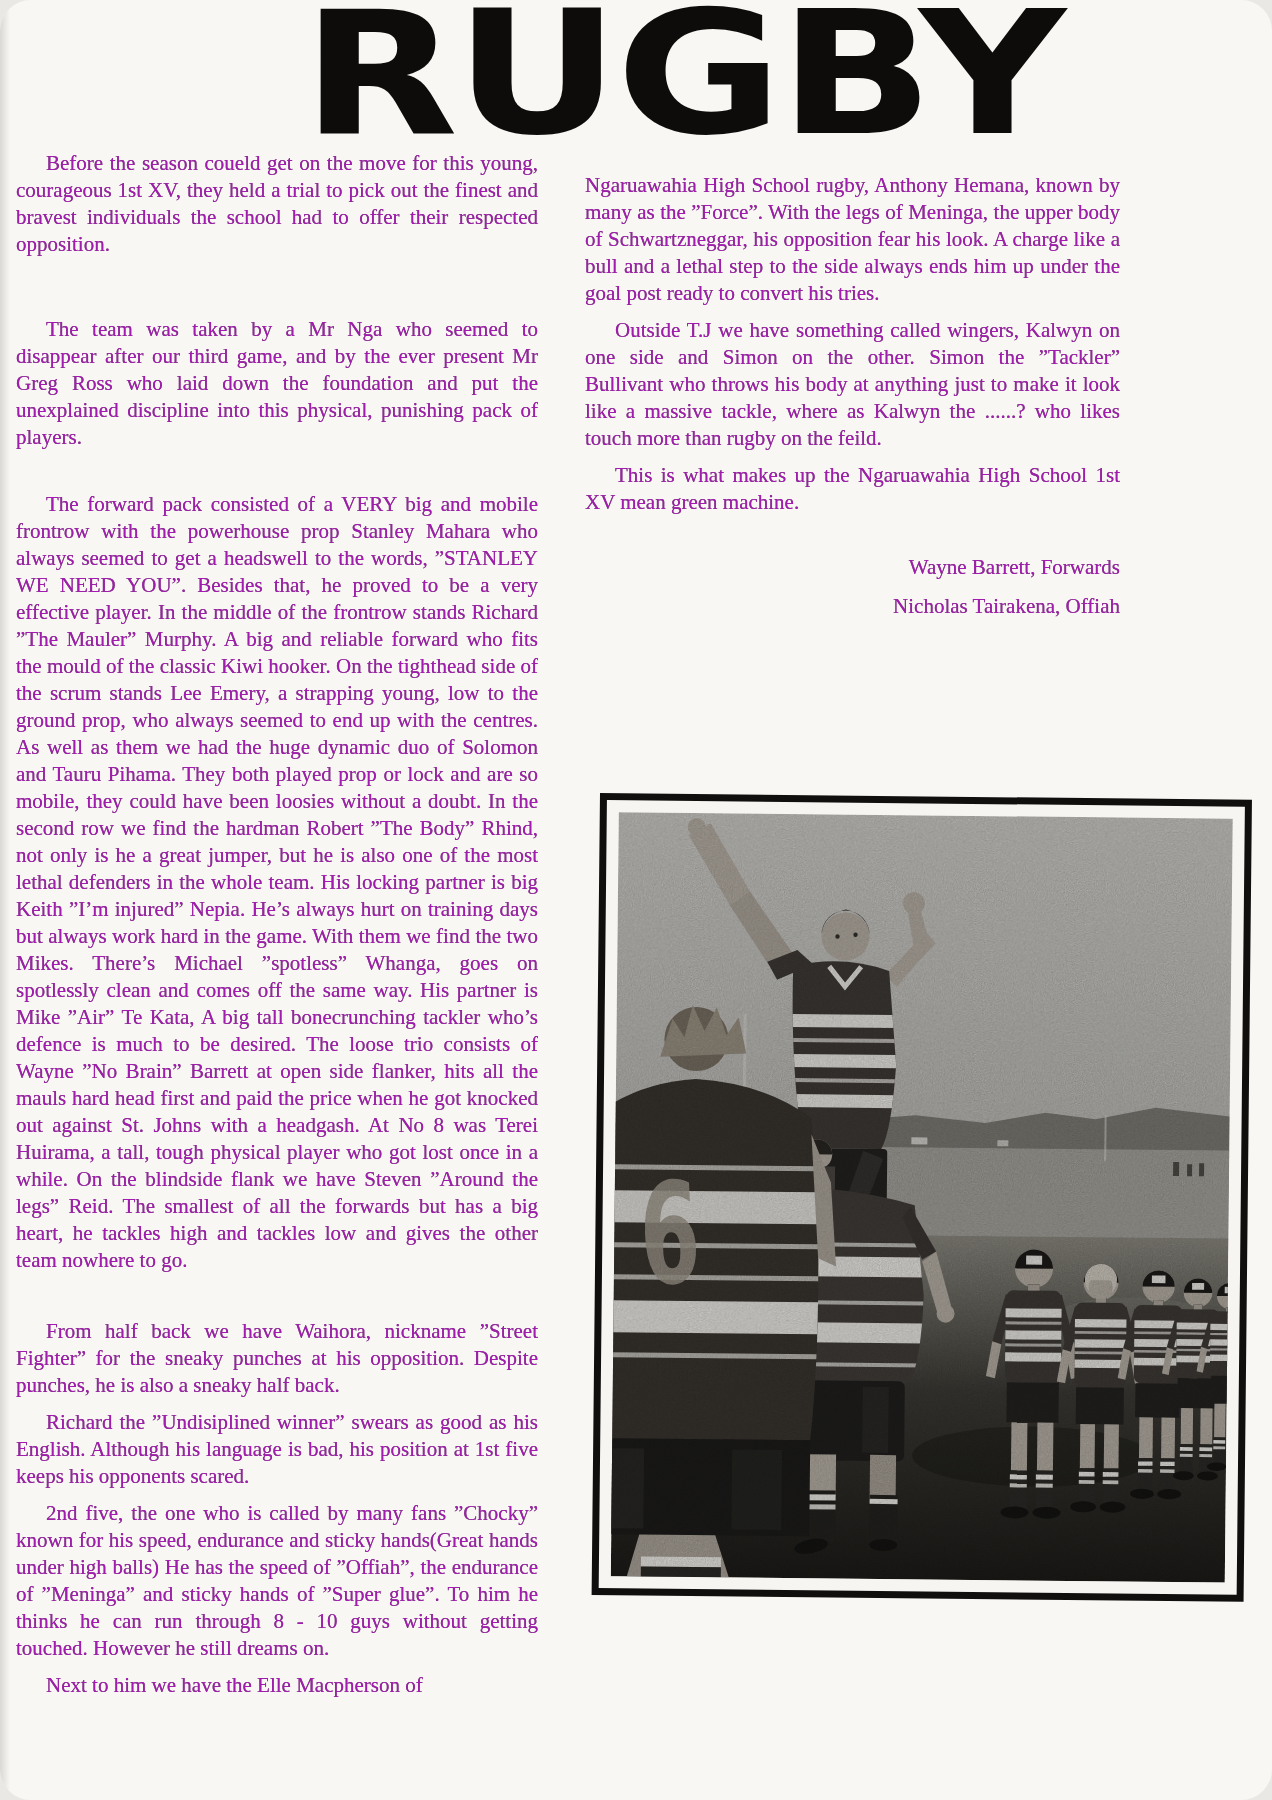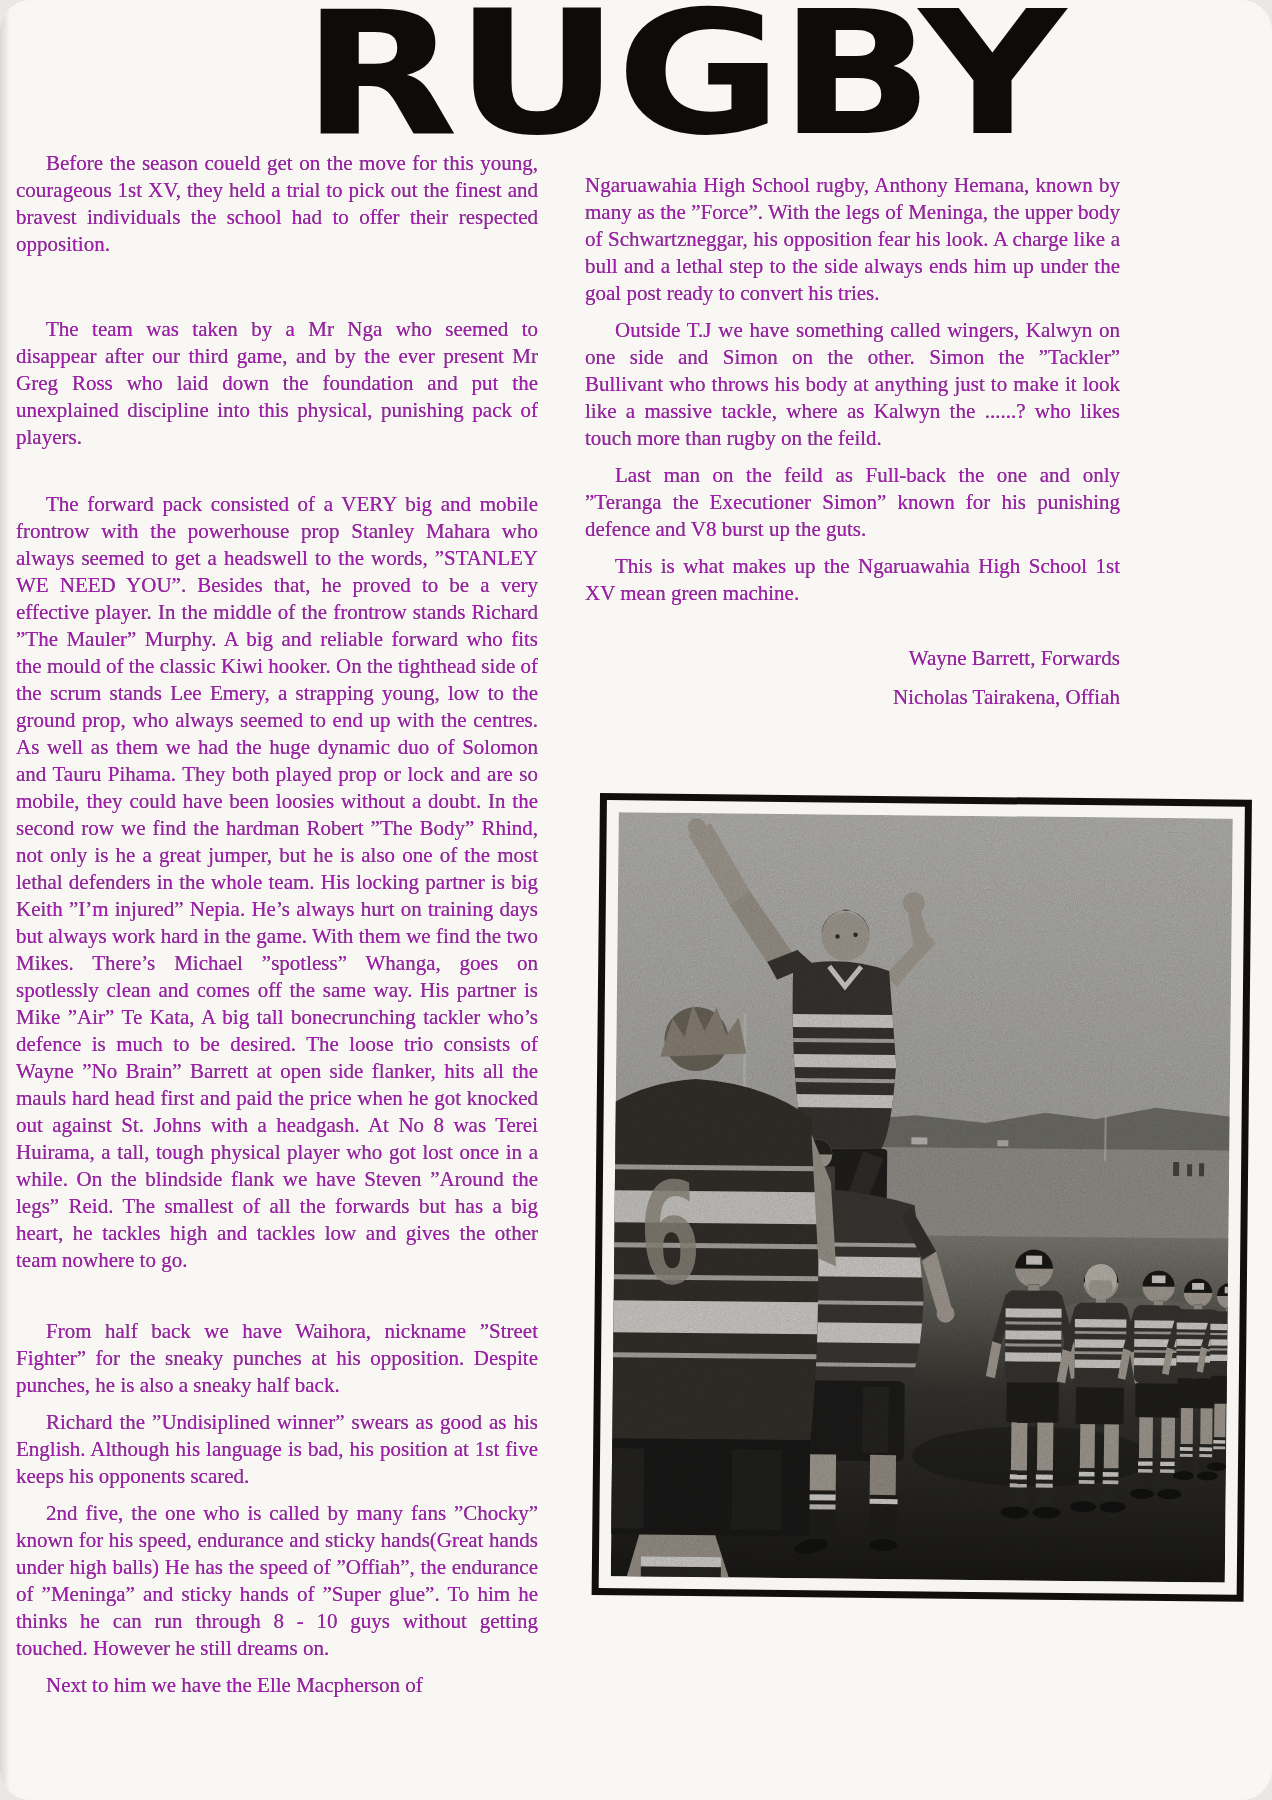--- a/index.html
+++ b/index.html
@@ -44,21 +44,20 @@
     <p class="indent mt-md">The forward pack consisted of a VERY big and mobile frontrow with the powerhouse prop Stanley Mahara who always seemed to get a headswell to the words, ”STANLEY WE NEED YOU”.  Besides that, he proved to be a very effective player.  In the middle of the frontrow stands Richard ”The Mauler” Murphy.  A big and reliable forward who fits the mould of the classic Kiwi hooker. On the tighthead side of the scrum stands Lee Emery, a strapping young, low to the ground prop, who always seemed to end up with the centres.  As well as them we had the huge dynamic duo of Solomon and Tauru Pihama. They both played prop or lock and are so mobile, they could have been loosies without a doubt.  In the second row we find the hardman Robert ”The Body” Rhind, not only is he a great jumper, but he is also one of the most lethal defenders in the whole team.  His locking partner is big Keith ”I’m injured” Nepia.  He’s always hurt on training days but always work hard in the game.  With them we find the two Mikes.  There’s Michael ”spotless” Whanga, goes on spotlessly clean and comes off the same way.  His partner is Mike ”Air” Te Kata, A big tall bonecrunching tackler who’s defence is much to be desired.  The loose trio consists of Wayne ”No Brain” Barrett at open side flanker, hits all the mauls hard head first and paid the price when he got knocked out against St. Johns with a headgash.  At No 8 was Terei Huirama, a tall, tough physical player who got lost once in a while. On the blindside flank we have Steven ”Around the legs” Reid.  The smallest of all the forwards but has a big heart, he tackles high and tackles low and gives the other team nowhere to go.</p>
     <p class="indent mt-lg">From half back we have Waihora, nickname ”Street Fighter” for the sneaky punches at his opposition.  Despite punches, he is also a sneaky half back.</p>
     <p class="indent mt-sm">Richard the ”Undisiplined winner” swears as good as his English.  Although his language is bad, his position at 1st five keeps his opponents scared.</p>
     <p class="indent mt-sm">2nd five, the one who is called by many fans ”Chocky” known for his speed, endurance and sticky hands(Great hands under high balls) He has the speed of ”Offiah”, the endurance of ”Meninga” and sticky hands of ”Super glue”.  To him he thinks he can run through 8 - 10 guys without getting touched.  However he still dreams on.</p>
     <p class="indent mt-sm">Next to him we have the Elle Macpherson of</p>
   </div>
 
   <div class="col col-right">
     <p>Ngaruawahia High School rugby, Anthony Hemana, known by many as the ”Force”.  With the legs of Meninga, the upper body of Schwartzneggar, his opposition fear his look.  A charge like a bull and a lethal step to the side always ends him up under the goal post ready to convert his tries.</p>
     <p class="indent mt-sm">Outside T.J we have something called wingers, Kalwyn on one side and Simon on the other.  Simon the ”Tackler” Bullivant who throws his body at anything just to make it look like a massive tackle, where as Kalwyn the ......? who likes touch more than rugby on the feild.</p>
-    <p class="indent mt-sm">Last man on the feild as Full-back the one and only ”Teranga the Executioner Simon” known for his punishing defence and V8 burst up the guts.</p>
     <p class="indent mt-sm">This is what makes up the Ngaruawahia High School 1st XV mean green machine.</p>
     <div class="byline">
       <p>Wayne Barrett, Forwards</p>
       <p>Nicholas Tairakena, Offiah</p>
     </div>
   </div>
 
   <figure class="photo-frame" style="margin:0">
     <svg viewBox="0 0 614 764" xmlns="http://www.w3.org/2000/svg">
       <defs>

